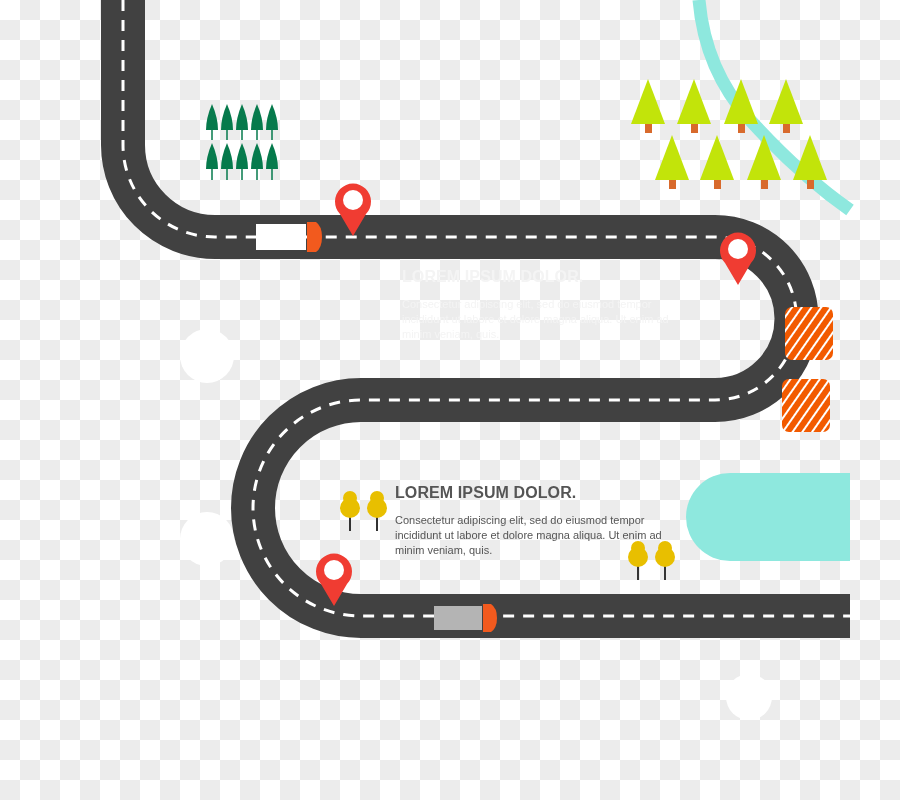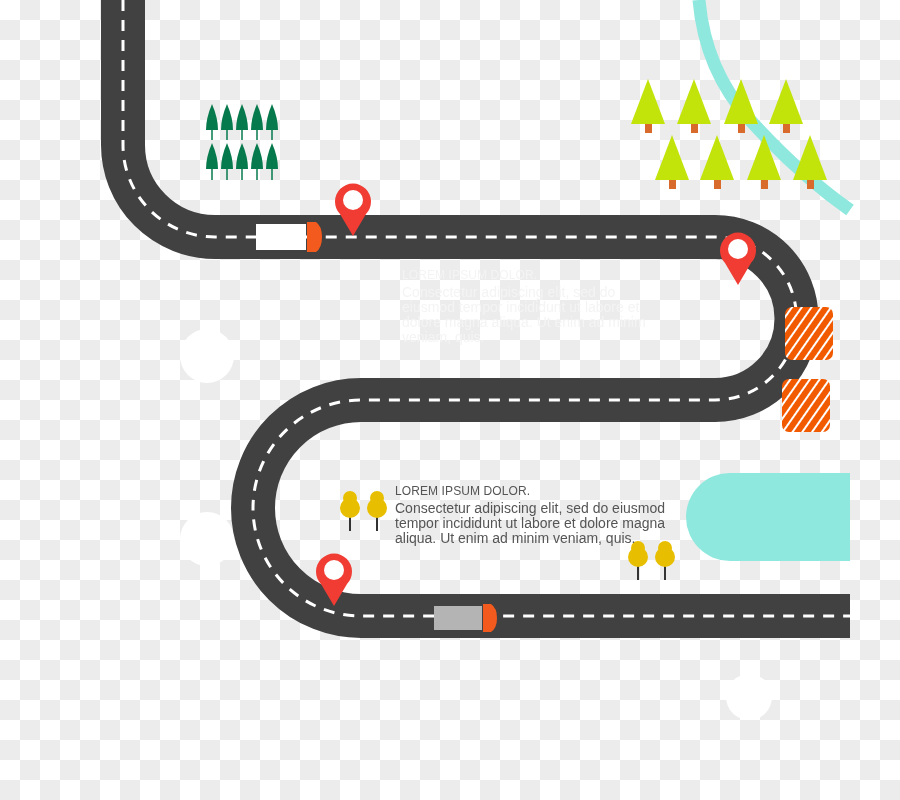--- a/index.html
+++ b/index.html
@@ -8,22 +8,22 @@
     background-color: #ffffff;
     background-image:
       linear-gradient(45deg, #ececec 25%, transparent 25%, transparent 75%, #ececec 75%, #ececec),
       linear-gradient(45deg, #ececec 25%, transparent 25%, transparent 75%, #ececec 75%, #ececec);
     background-size: 40px 40px;
     background-position: 0 0, 20px 20px;
     font-family: "Liberation Sans", "DejaVu Sans", sans-serif;
   }
   #scene { position: absolute; left: 0; top: 0; width: 900px; height: 800px; }
   .text-block { position: absolute; color: #555555; }
-  .text-block .title { font-size: 12px; letter-spacing: 0.1px; margin-bottom: 3px; text-transform: uppercase; }
-  .text-block .body { font-size: 14px; line-height: 15px; }
+  .text-block .title { font-size: 16px; letter-spacing: 0.1px; margin-bottom: 11px; text-transform: uppercase; font-weight: bold; }
+  .text-block .body { font-size: 11px; line-height: 15px; }
   #text-block-1 { left: 402px; top: 268px; width: 270px; color: #f4f4f4; }
   #text-block-2 { left: 395px; top: 484px; width: 290px; color: #555555; }
 </style>
 </head>
 <body>
 
 <svg id="scene" viewBox="0 0 900 800" xmlns="http://www.w3.org/2000/svg">
 
   <path d="M699 0 Q 705 70 750 120 Q 800 175 850 210" fill="none" stroke="#8ee8de" stroke-width="13"></path>
 

